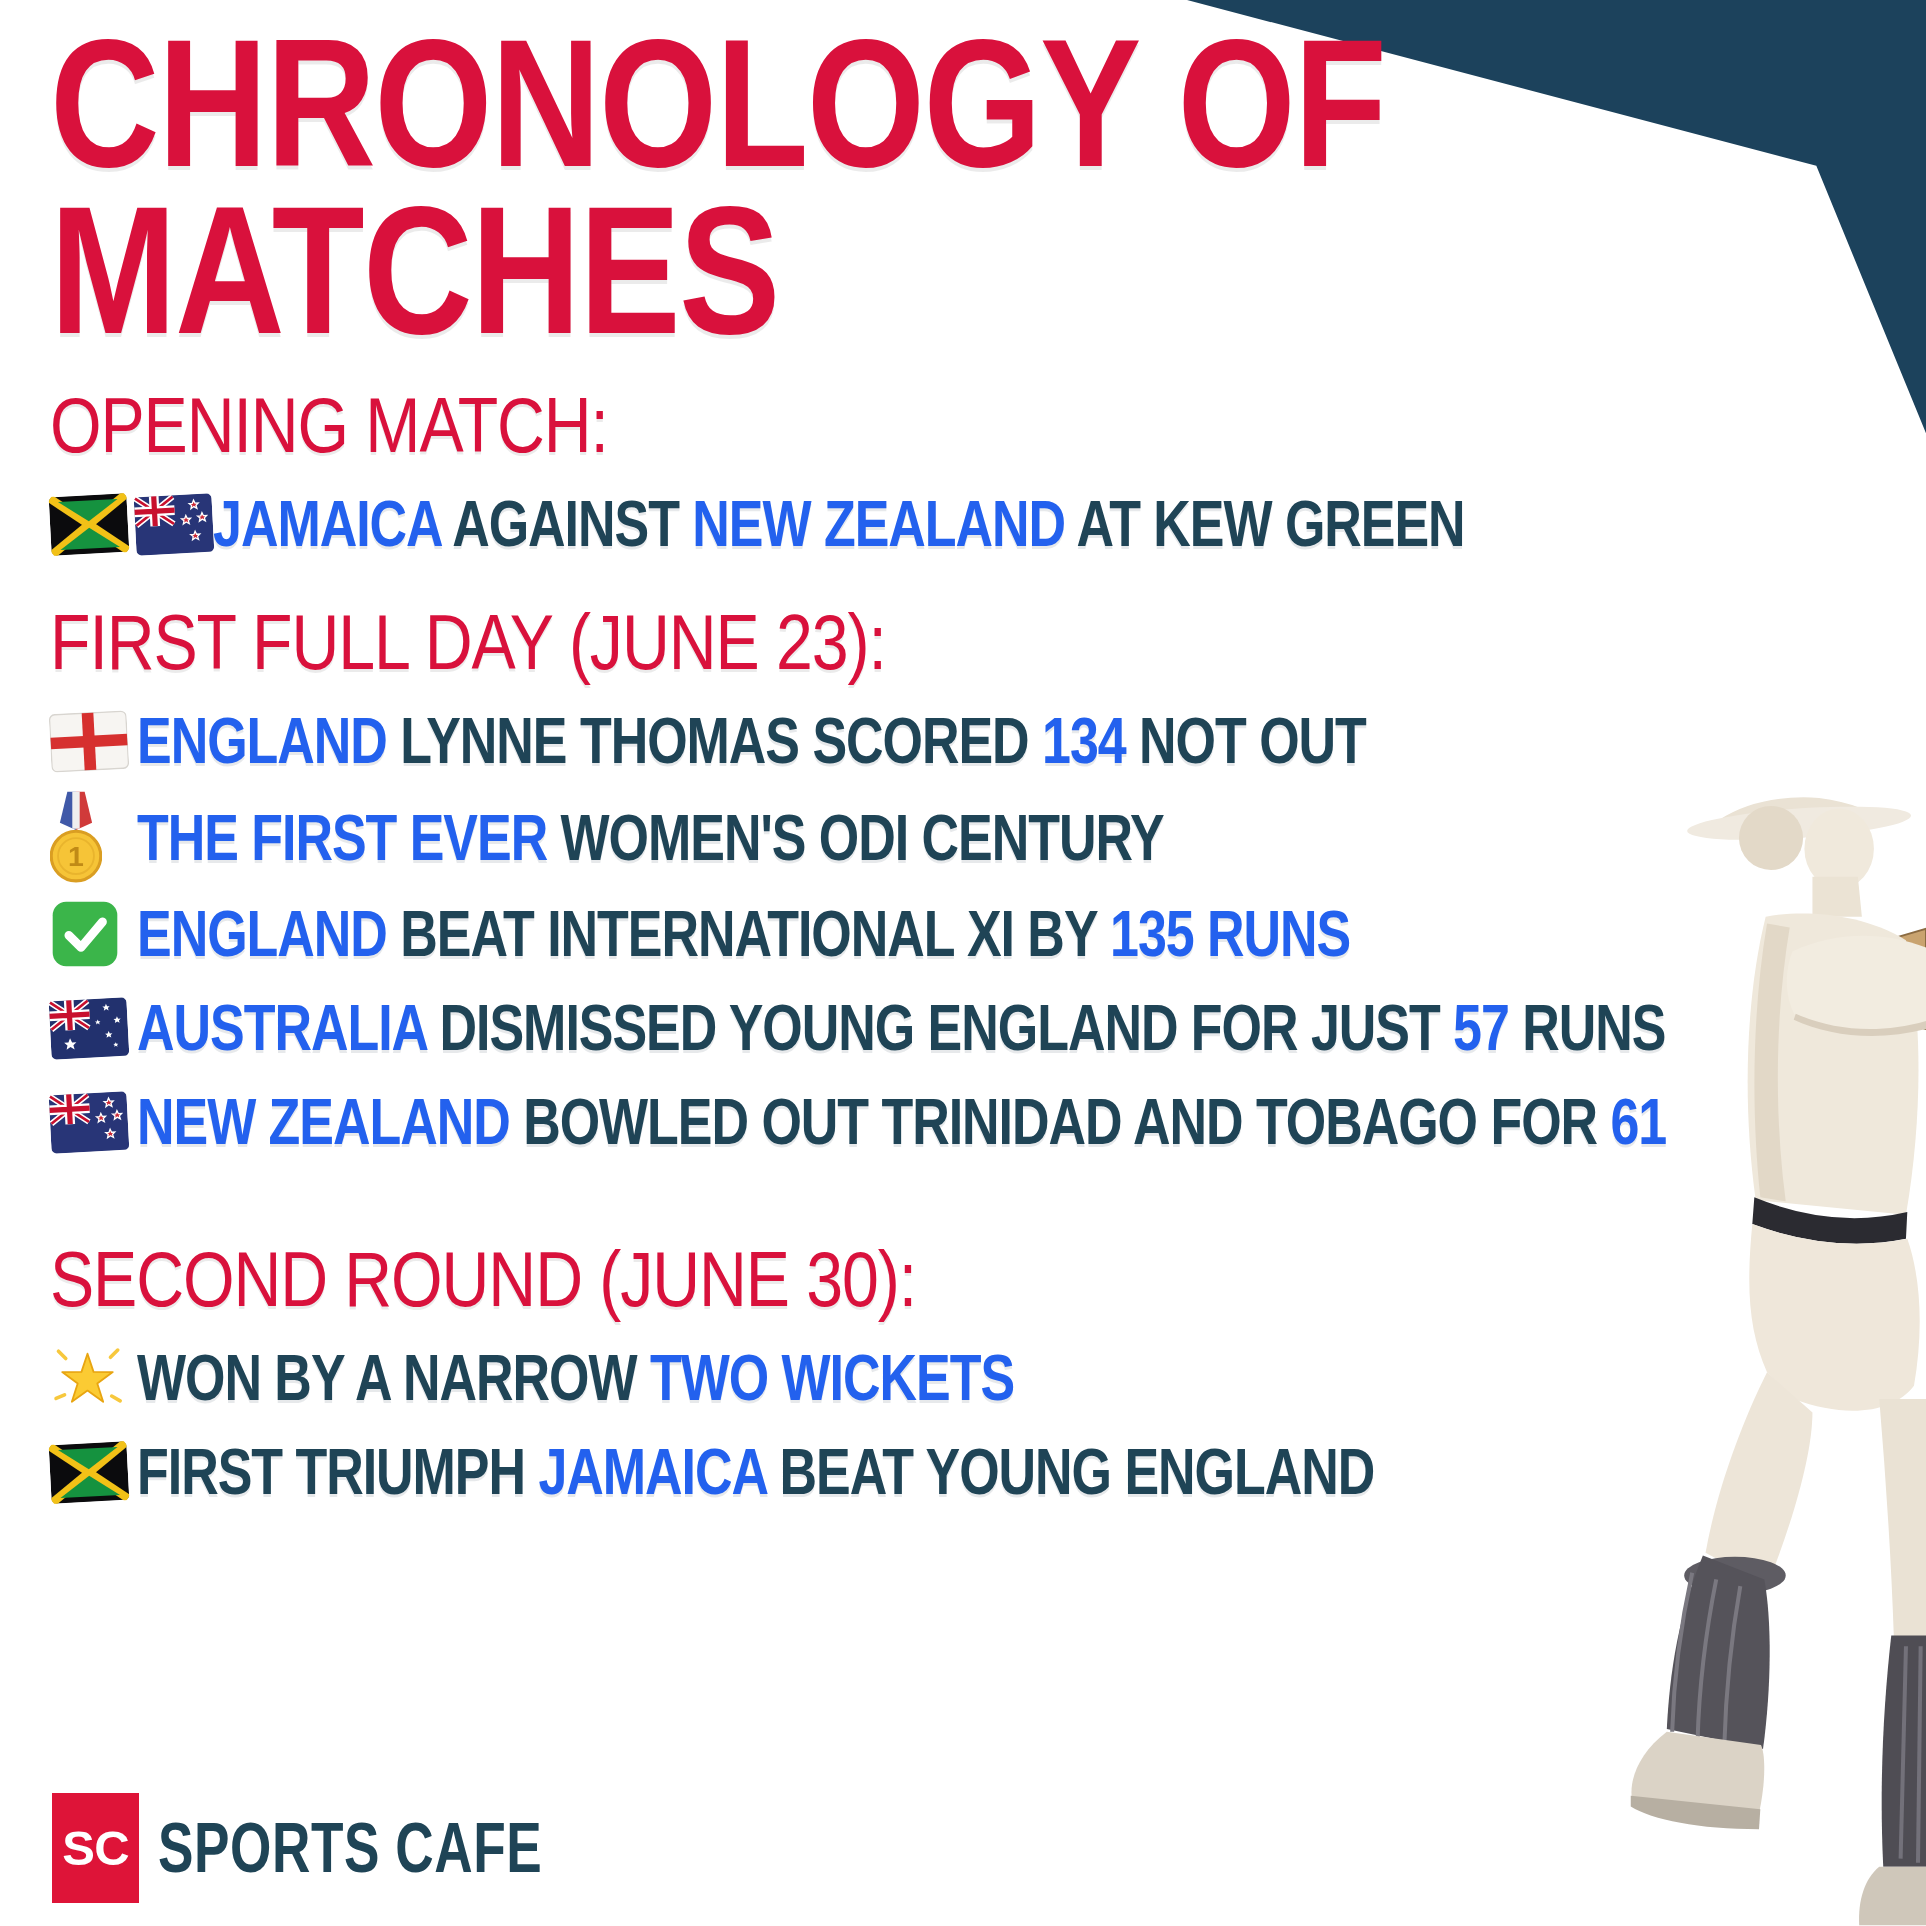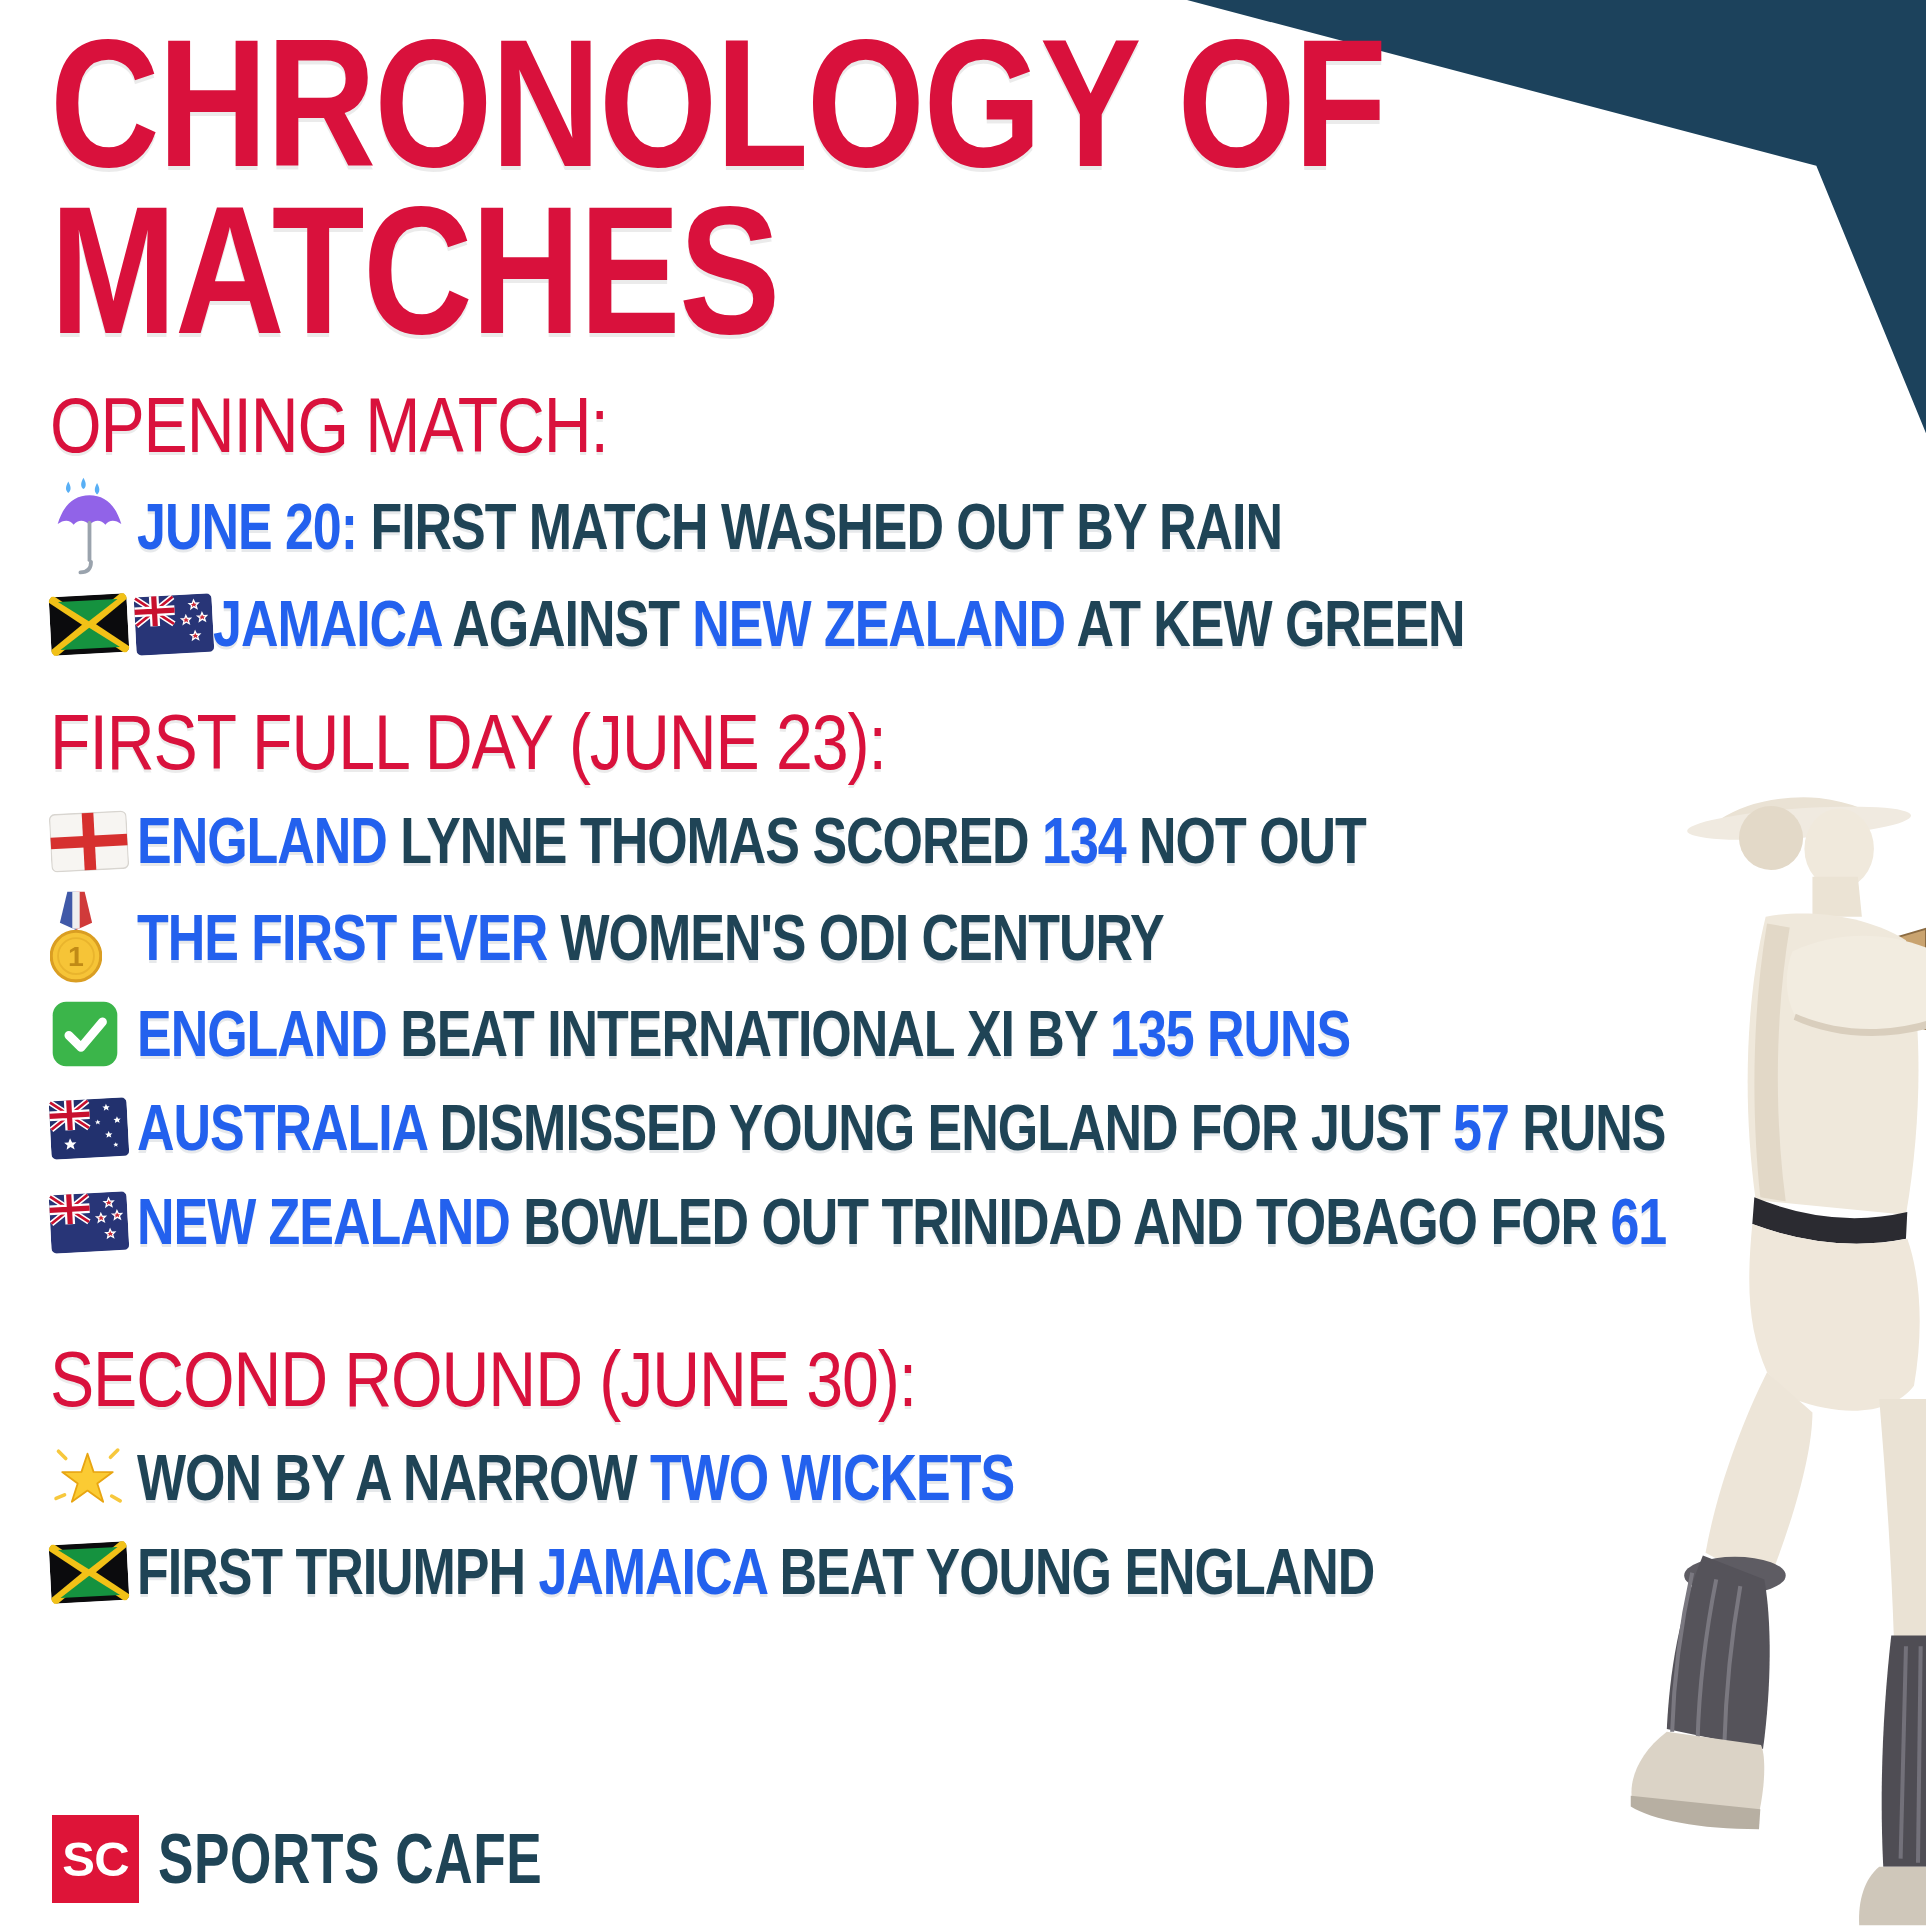--- a/index.html
+++ b/index.html
@@ -57,21 +57,21 @@
     transform:scaleX(0.8);transform-origin:0 50%;
     text-shadow:0 2.7px 0 rgba(20,40,60,0.10);
   }
   .line{white-space:nowrap;}
   .c-blue{color:var(--blue,#2361EE);}
   .c-dark{color:var(--dark,#1F4456);}
 
   
   .brand{position:absolute;left:52px;bottom:23px;display:flex;align-items:center;gap:19px;}
   .brand-badge{
-    width:87px;height:88px;background:var(--logo_red,#DE1438);
+    width:87px;height:110px;background:var(--logo_red,#DE1438);
     color:#ffffff;font-weight:bold;font-size:49px;
     display:flex;align-items:center;justify-content:center;letter-spacing:-0.7px;
   }
   .brand-name{
     font-size:70px;font-weight:bold;color:var(--dark,#1F4456);letter-spacing:0.7px;
     transform:scaleX(0.76);transform-origin:0 50%;white-space:nowrap;
   }
 </style>
 </head>
 <body>
@@ -243,32 +243,20 @@
   </svg>
 
   <div class="content">
     <h1 class="title"><span class="tline">CHRONOLOGY OF</span><br><span class="tline">MATCHES</span></h1>
 
     <div class="section sec-0">
       <h2 class="section-heading"><span class="condense">OPENING MATCH:</span></h2>
       <div class="rows">
           <div class="row">
             <div class="iconbox">
-              <span class="ic ic-umbrella-rain">
-                <svg viewBox="0 0 118 150" width="79" height="100">
-                  <use href="#sym-umbrella-rain"></use>
-                </svg>
-              </span>
-            </div>
-            <div class="rowtext">
-              <div class="line"><span class="c-blue">JUNE 20:</span><span class="c-dark"> FIRST MATCH WASHED OUT BY RAIN</span></div>
-            </div>
-          </div>
-          <div class="row">
-            <div class="iconbox">
               <span class="ic ic-flag-jamaica">
                 <svg viewBox="0 0 116 88" width="78" height="59">
                   <use href="#sym-flag-jamaica"></use>
                 </svg>
               </span>
               <span class="ic ic-flag-new-zealand">
                 <svg viewBox="0 0 116 88" width="78" height="59">
                   <use href="#sym-flag-new-zealand"></use>
                 </svg>
               </span>

